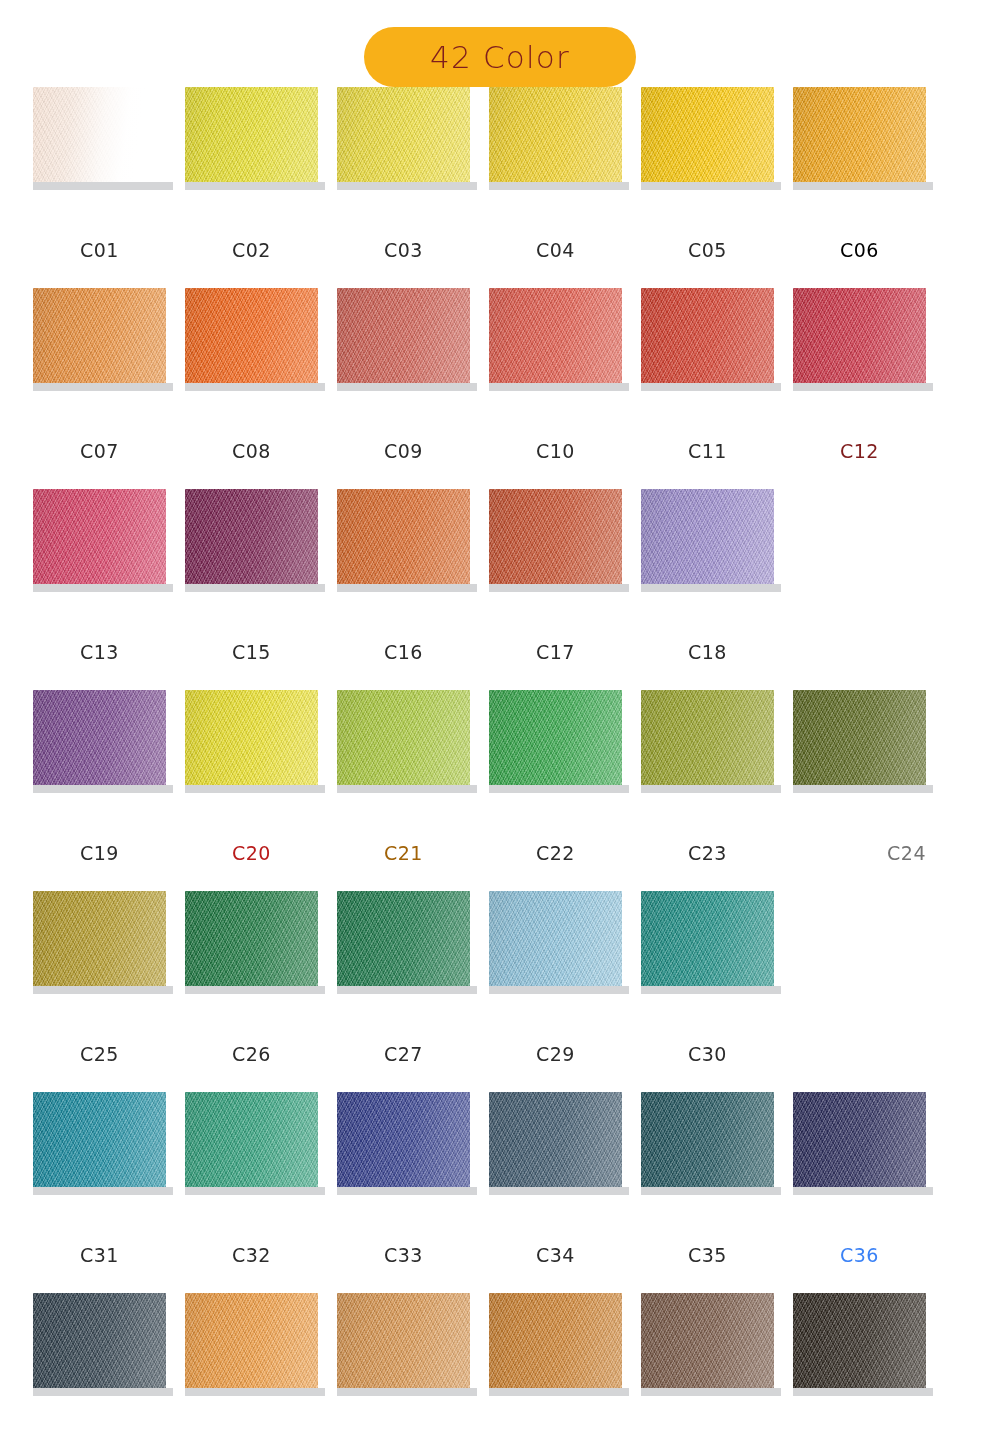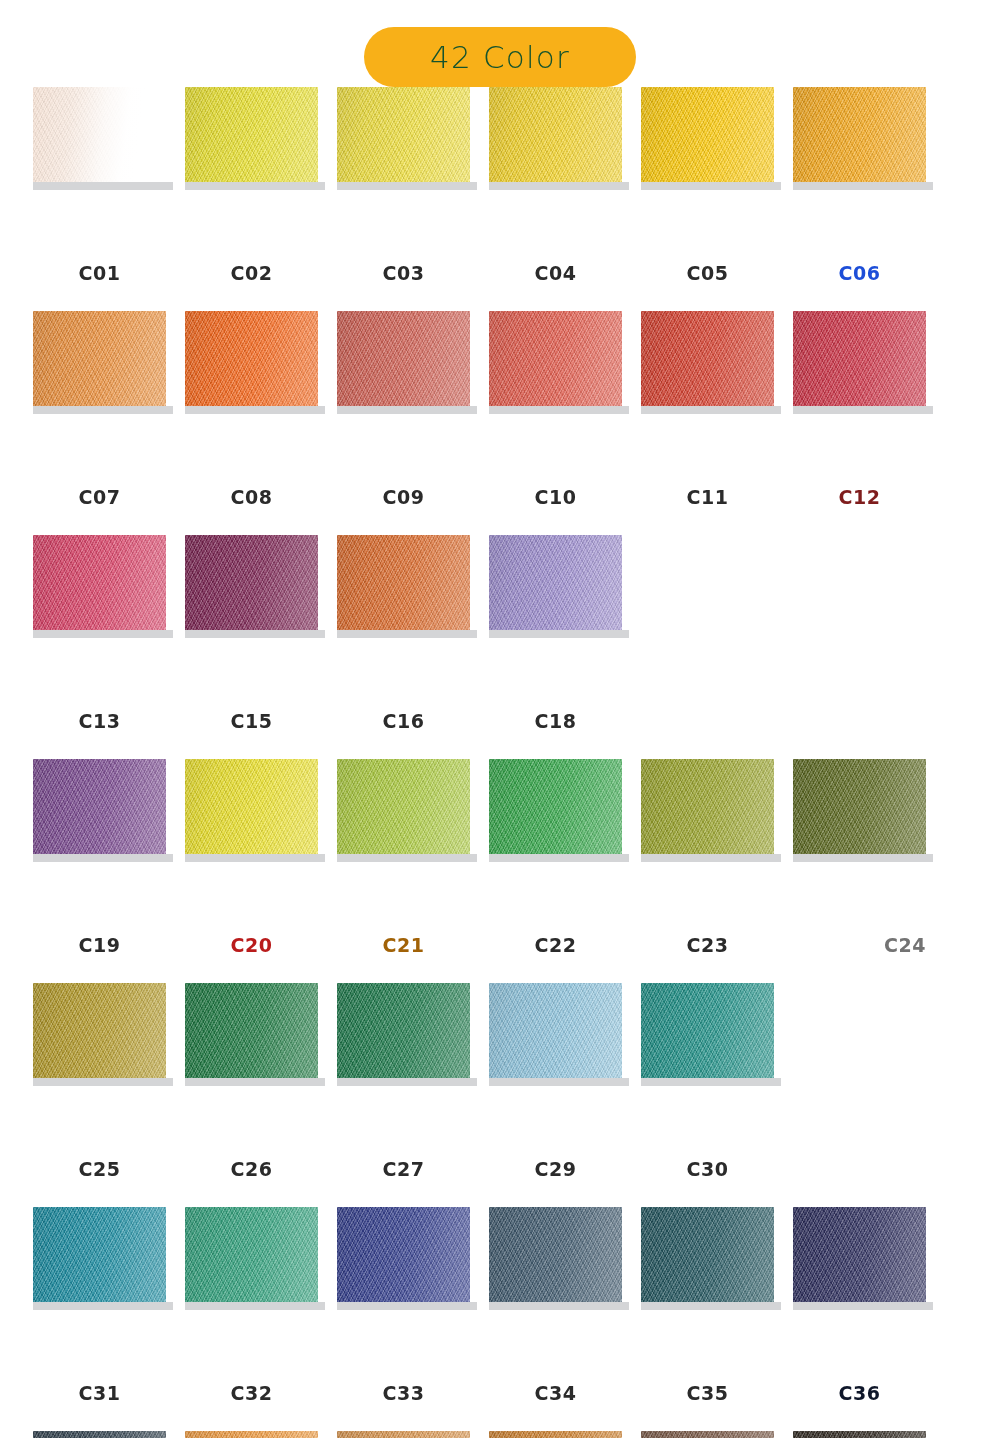--- a/index.html
+++ b/index.html
@@ -138,33 +138,33 @@
     width: 140px;
     height: 8px;
     background: #d4d5d7;
   }
 
   .swatch-label {
     width: 133px;
     text-align: center;
     font-family: "DejaVu Sans", sans-serif;
     font-size: 19px;
-    font-weight: 700;
+    font-weight: 400;
     color: #2b2b2b;
     letter-spacing: .5px;
-    margin-top: 72px;
+    margin-top: 49px;
     margin-bottom: 27px;
     user-select: none;
   }
 </style>
 </head>
 <body style="background: rgb(255, 255, 255);">
 
 <div class="header-wrap">
-  <div class="title-pill" style="background: rgb(248, 176, 24); color: #14532d;">42 Color</div>
+  <div class="title-pill" style="background: rgb(248, 176, 24); color: #7f1d1d;">42 Color</div>
 </div>
 
 <div class="swatch-grid">
     <div class="swatch-row">
       <div class="swatch-cell">
         <div class="swatch-chip-holder">
           <div class="swatch-chip fade" style="background-color: rgb(246, 227, 214);"></div>
           <div class="swatch-shadow" style="background-color: rgb(212, 213, 215);"></div>
         </div>
         <div class="swatch-label" style="color: rgb(43, 43, 43);">C01</div>
@@ -195,21 +195,21 @@
           <div class="swatch-chip" style="background-color: rgb(251, 201, 11);"></div>
           <div class="swatch-shadow" style="background-color: rgb(212, 213, 215);"></div>
         </div>
         <div class="swatch-label" style="color: rgb(43, 43, 43);">C05</div>
       </div>
       <div class="swatch-cell">
         <div class="swatch-chip-holder">
           <div class="swatch-chip" style="background-color: rgb(244, 168, 29);"></div>
           <div class="swatch-shadow" style="background-color: rgb(212, 213, 215);"></div>
         </div>
-        <div class="swatch-label" style="color: #1d4ed8;">C06</div>
+        <div class="swatch-label" style="color: #000000;">C06</div>
       </div>
     </div>
     <div class="swatch-row">
       <div class="swatch-cell">
         <div class="swatch-chip-holder">
           <div class="swatch-chip" style="background-color: rgb(234, 143, 60);"></div>
           <div class="swatch-shadow" style="background-color: rgb(212, 213, 215);"></div>
         </div>
         <div class="swatch-label" style="color: rgb(43, 43, 43);">C07</div>
       </div>
@@ -266,20 +266,27 @@
       </div>
       <div class="swatch-cell">
         <div class="swatch-chip-holder">
           <div class="swatch-chip" style="background-color: rgb(218, 106, 44);"></div>
           <div class="swatch-shadow" style="background-color: rgb(212, 213, 215);"></div>
         </div>
         <div class="swatch-label" style="color: rgb(43, 43, 43);">C16</div>
       </div>
       <div class="swatch-cell">
         <div class="swatch-chip-holder">
+          <div class="swatch-chip" style="background-color: rgb(200, 82, 48);"></div>
+          <div class="swatch-shadow" style="background-color: rgb(212, 213, 215);"></div>
+        </div>
+        <div class="swatch-label" style="color: rgb(43, 43, 43);">C17</div>
+      </div>
+      <div class="swatch-cell">
+        <div class="swatch-chip-holder">
           <div class="swatch-chip" style="background-color: rgb(155, 140, 205);"></div>
           <div class="swatch-shadow" style="background-color: rgb(212, 213, 215);"></div>
         </div>
         <div class="swatch-label" style="color: rgb(43, 43, 43);">C18</div>
       </div>
     </div>
     <div class="swatch-row">
       <div class="swatch-cell">
         <div class="swatch-chip-holder">
           <div class="swatch-chip" style="background-color: rgb(122, 74, 144);"></div>
@@ -394,21 +401,21 @@
           <div class="swatch-chip" style="background-color: rgb(35, 86, 95);"></div>
           <div class="swatch-shadow" style="background-color: rgb(212, 213, 215);"></div>
         </div>
         <div class="swatch-label" style="color: rgb(43, 43, 43); text-align: center;">C35</div>
       </div>
       <div class="swatch-cell">
         <div class="swatch-chip-holder">
           <div class="swatch-chip" style="background-color: rgb(46, 47, 94);"></div>
           <div class="swatch-shadow" style="background-color: rgb(212, 213, 215);"></div>
         </div>
-        <div class="swatch-label" style="color: #0f172a;">C36</div>
+        <div class="swatch-label" style="color: #3b82f6;">C36</div>
       </div>
     </div>
     <div class="swatch-row">
       <div class="swatch-cell">
         <div class="swatch-chip-holder">
           <div class="swatch-chip" style="background-color: rgb(51, 67, 79);"></div>
           <div class="swatch-shadow" style="background-color: rgb(212, 213, 215);"></div>
         </div>
         <div class="swatch-label" style="color: rgb(43, 43, 43);">C37</div>
       </div>

